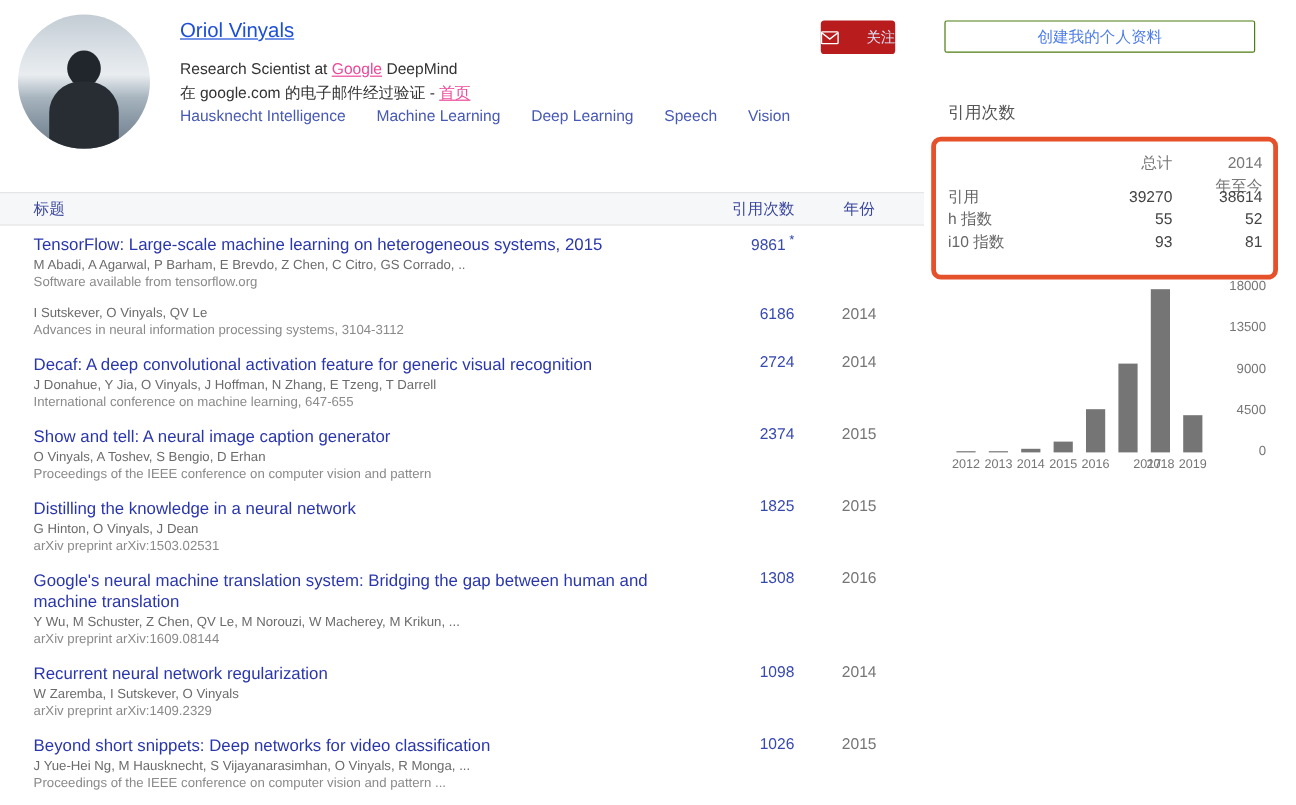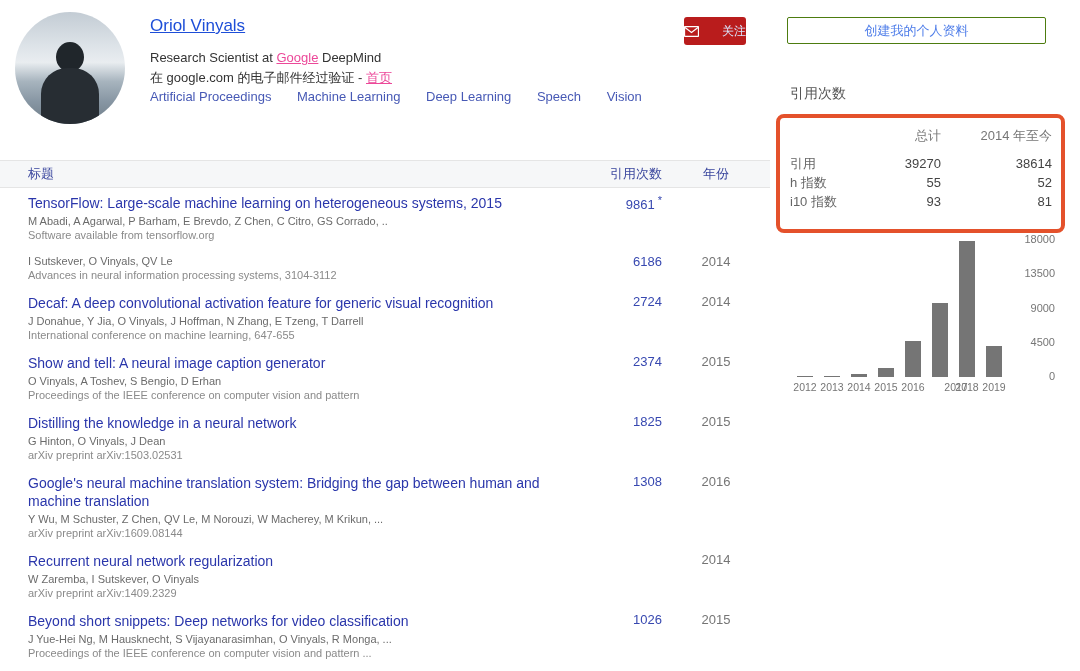--- a/index.html
+++ b/index.html
@@ -34,21 +34,21 @@
     background:#fff; border:1px solid #4d7c0f; border-radius:2px;
     color:#4e7de9; font-size:13px; text-align:center; line-height:25px; cursor:pointer;
   }
   
   .cit-title { position:absolute; left:790px; top:85px; font-size:14px; color:#555; }
   .stats-box {
     position:absolute; left:776px; top:114px; width:289px; height:119px;
     border:4px solid #e4512b; border-radius:8px; background:#fff;
   }
   .stats-table { position:absolute; left:10px; top:8px; width:262px; font-size:13px; }
-  .stats-row { display:flex; height:19px; line-height:19px; }
+  .stats-row { display:flex; height:19px; line-height:19px;gap:36px; }
   .stats-row.hdr { color:#777; margin-bottom:9px; }
   .stats-row .c-label { width:66px; color:#666; text-align:left; }
   .stats-row .c-all { width:85px; text-align:right; color:#444; }
   .stats-row .c-since { flex:1; text-align:right; color:#444; }
   .stats-row.hdr .c-all, .stats-row.hdr .c-since { color:#777; }
   
   .chart { position:absolute; left:777px; top:234px; width:278px; height:165px; }
   .chart .bar { position:absolute; background:#757575; width:16px; cursor:pointer; }
   .chart .xlab { position:absolute; width:30px; text-align:center; font-size:10.5px; color:#767676; top:147px; }
   .chart .ytick { position:absolute; right:0; width:44px; text-align:right; font-size:11px; color:#767676; }
@@ -81,21 +81,21 @@
     <div class="body"></div>
   </div>
 
   <div class="name">Oriol Vinyals</div>
 
   <div class="affil"><span>Research Scientist at </span><a>Google</a><span> DeepMind</span></div>
 
   <div class="verified"><span>在 google.com 的电子邮件经过验证 - </span><a>首页</a></div>
 
   <div class="interests">
-    <span class="tag">Artificial Proceedings</span>
+    <span class="tag">Hausknecht Intelligence</span>
     <span class="tag">Machine Learning</span>
     <span class="tag">Deep Learning</span>
     <span class="tag">Speech</span>
     <span class="tag">Vision</span>
   </div>
 
   <button class="follow-btn">
     <svg class="env" width="15" height="11" viewBox="0 0 15 11">
       <rect x="0.5" y="0.5" width="14" height="10" rx="1" fill="none" stroke="#ffffff" stroke-width="1.3"></rect>
       <polyline points="1,1.5 7.5,6.5 14,1.5" fill="none" stroke="#ffffff" stroke-width="1.3"></polyline>
@@ -221,20 +221,21 @@
       <div class="col-cited pub-cited"><span>1308</span></div>
       <div class="col-year pub-year">2016</div>
     </div>
 
     <div class="pub-row">
       <div class="col-title">
         <div class="pub-title">Recurrent neural network regularization</div>
         <div class="pub-authors">W Zaremba, I Sutskever, O Vinyals</div>
         <div class="pub-venue">arXiv preprint arXiv:1409.2329</div>
       </div>
+      <div class="col-cited pub-cited"><span>1098</span></div>
       <div class="col-year pub-year">2014</div>
     </div>
 
     <div class="pub-row">
       <div class="col-title">
         <div class="pub-title">Beyond short snippets: Deep networks for video classification</div>
         <div class="pub-authors">J Yue-Hei Ng, M Hausknecht, S Vijayanarasimhan, O Vinyals, R Monga, ...</div>
         <div class="pub-venue">Proceedings of the IEEE conference on computer vision and pattern ...</div>
       </div>
       <div class="col-cited pub-cited"><span>1026</span></div>

